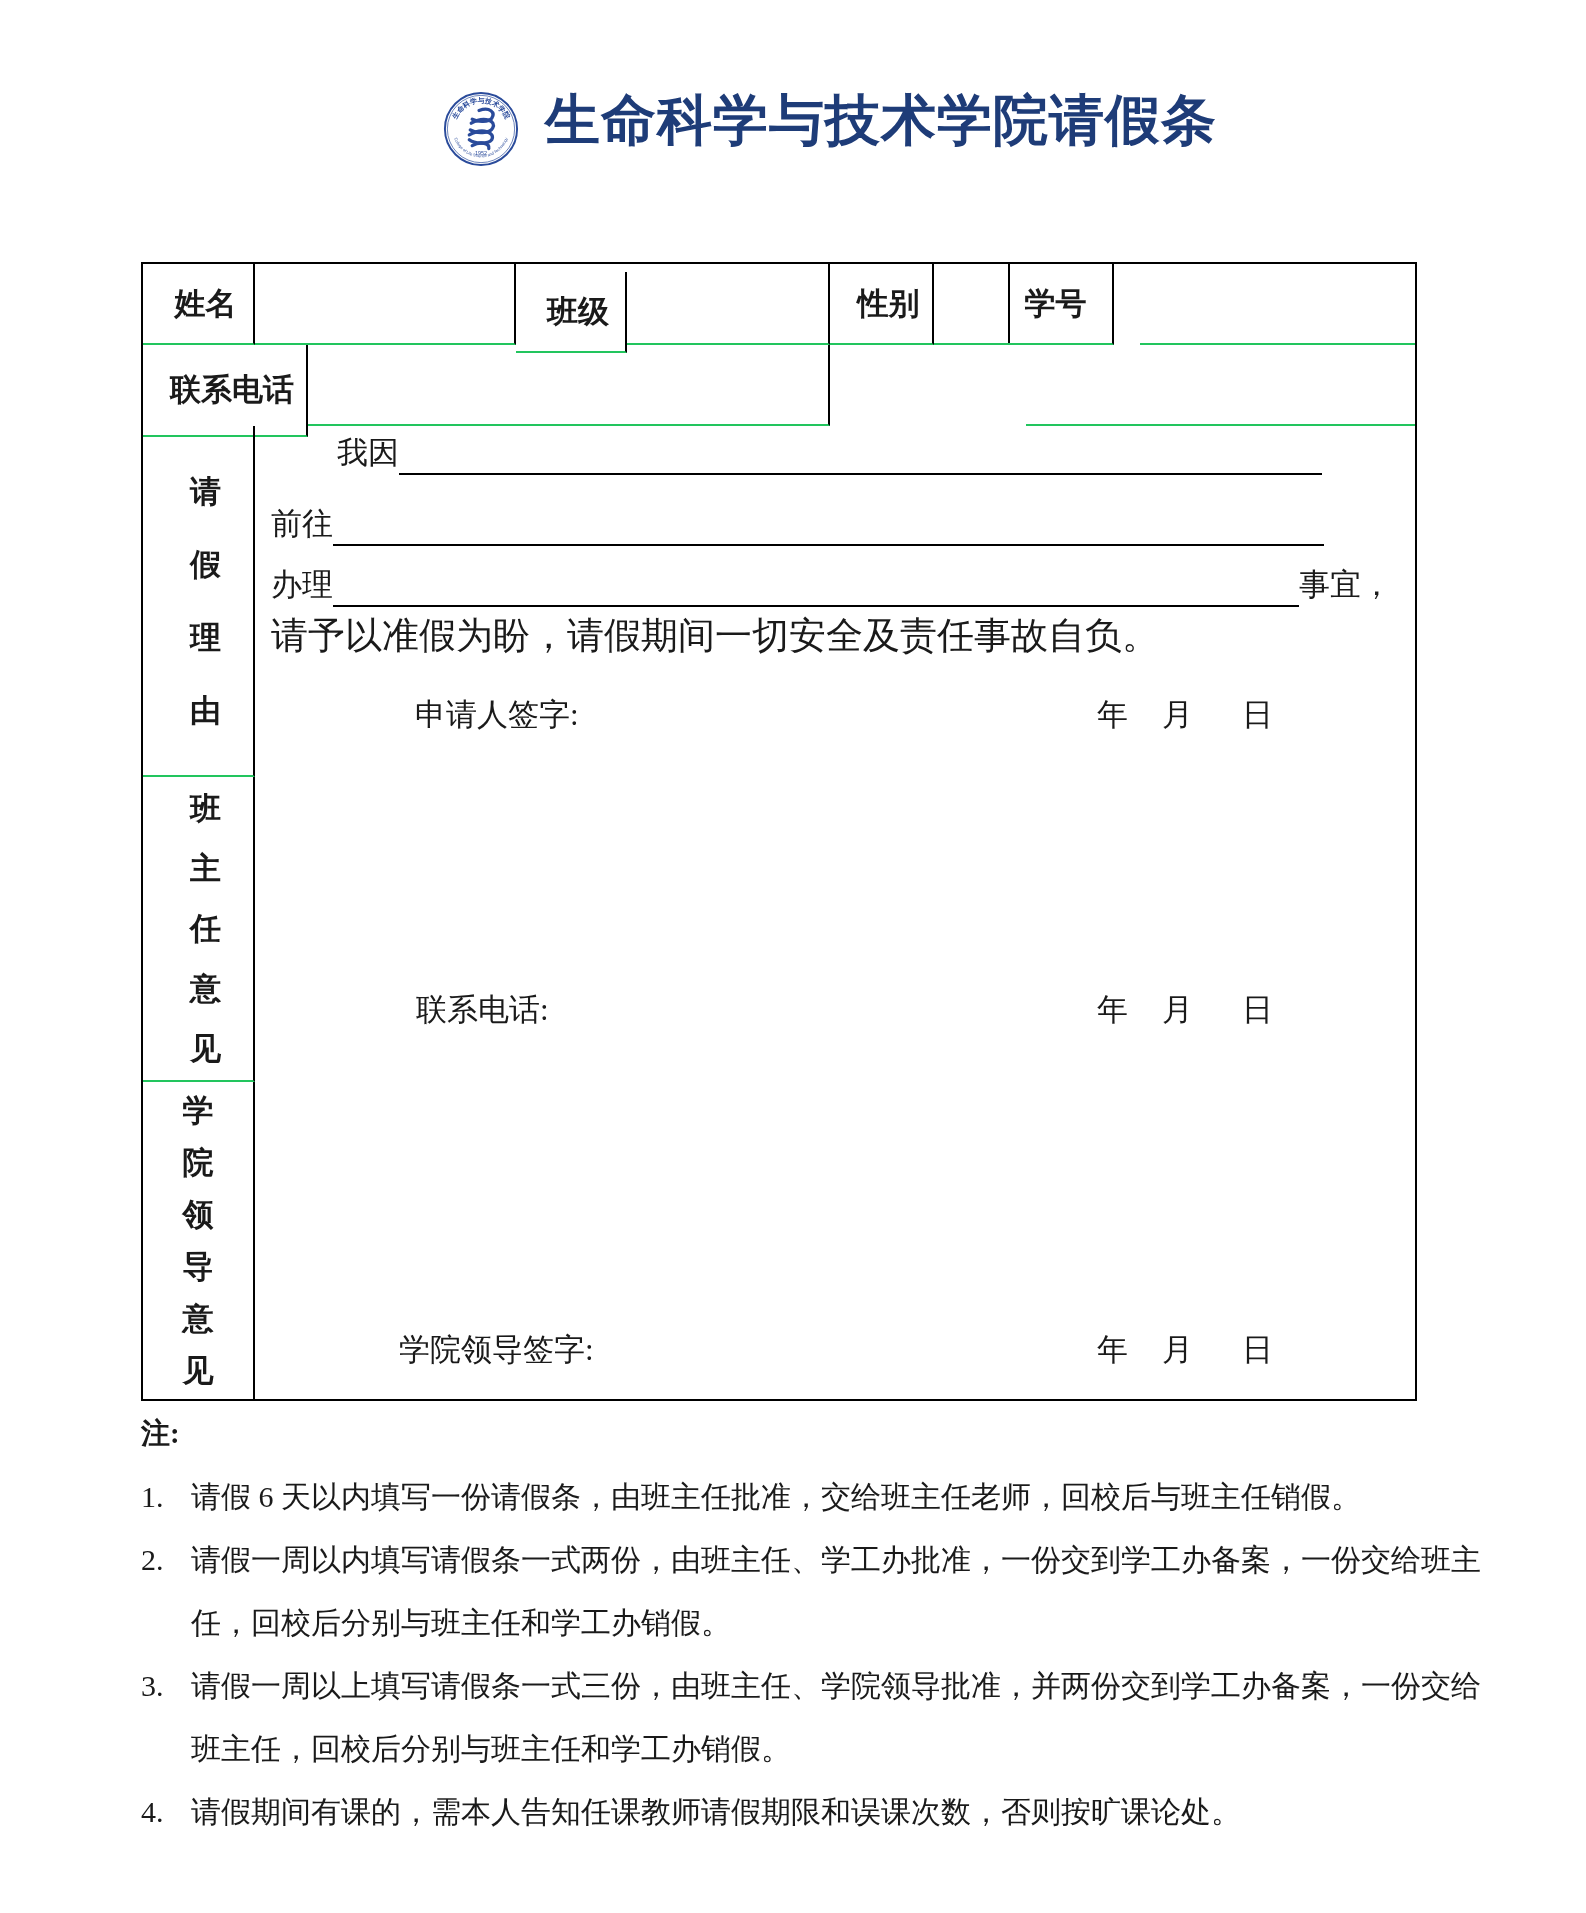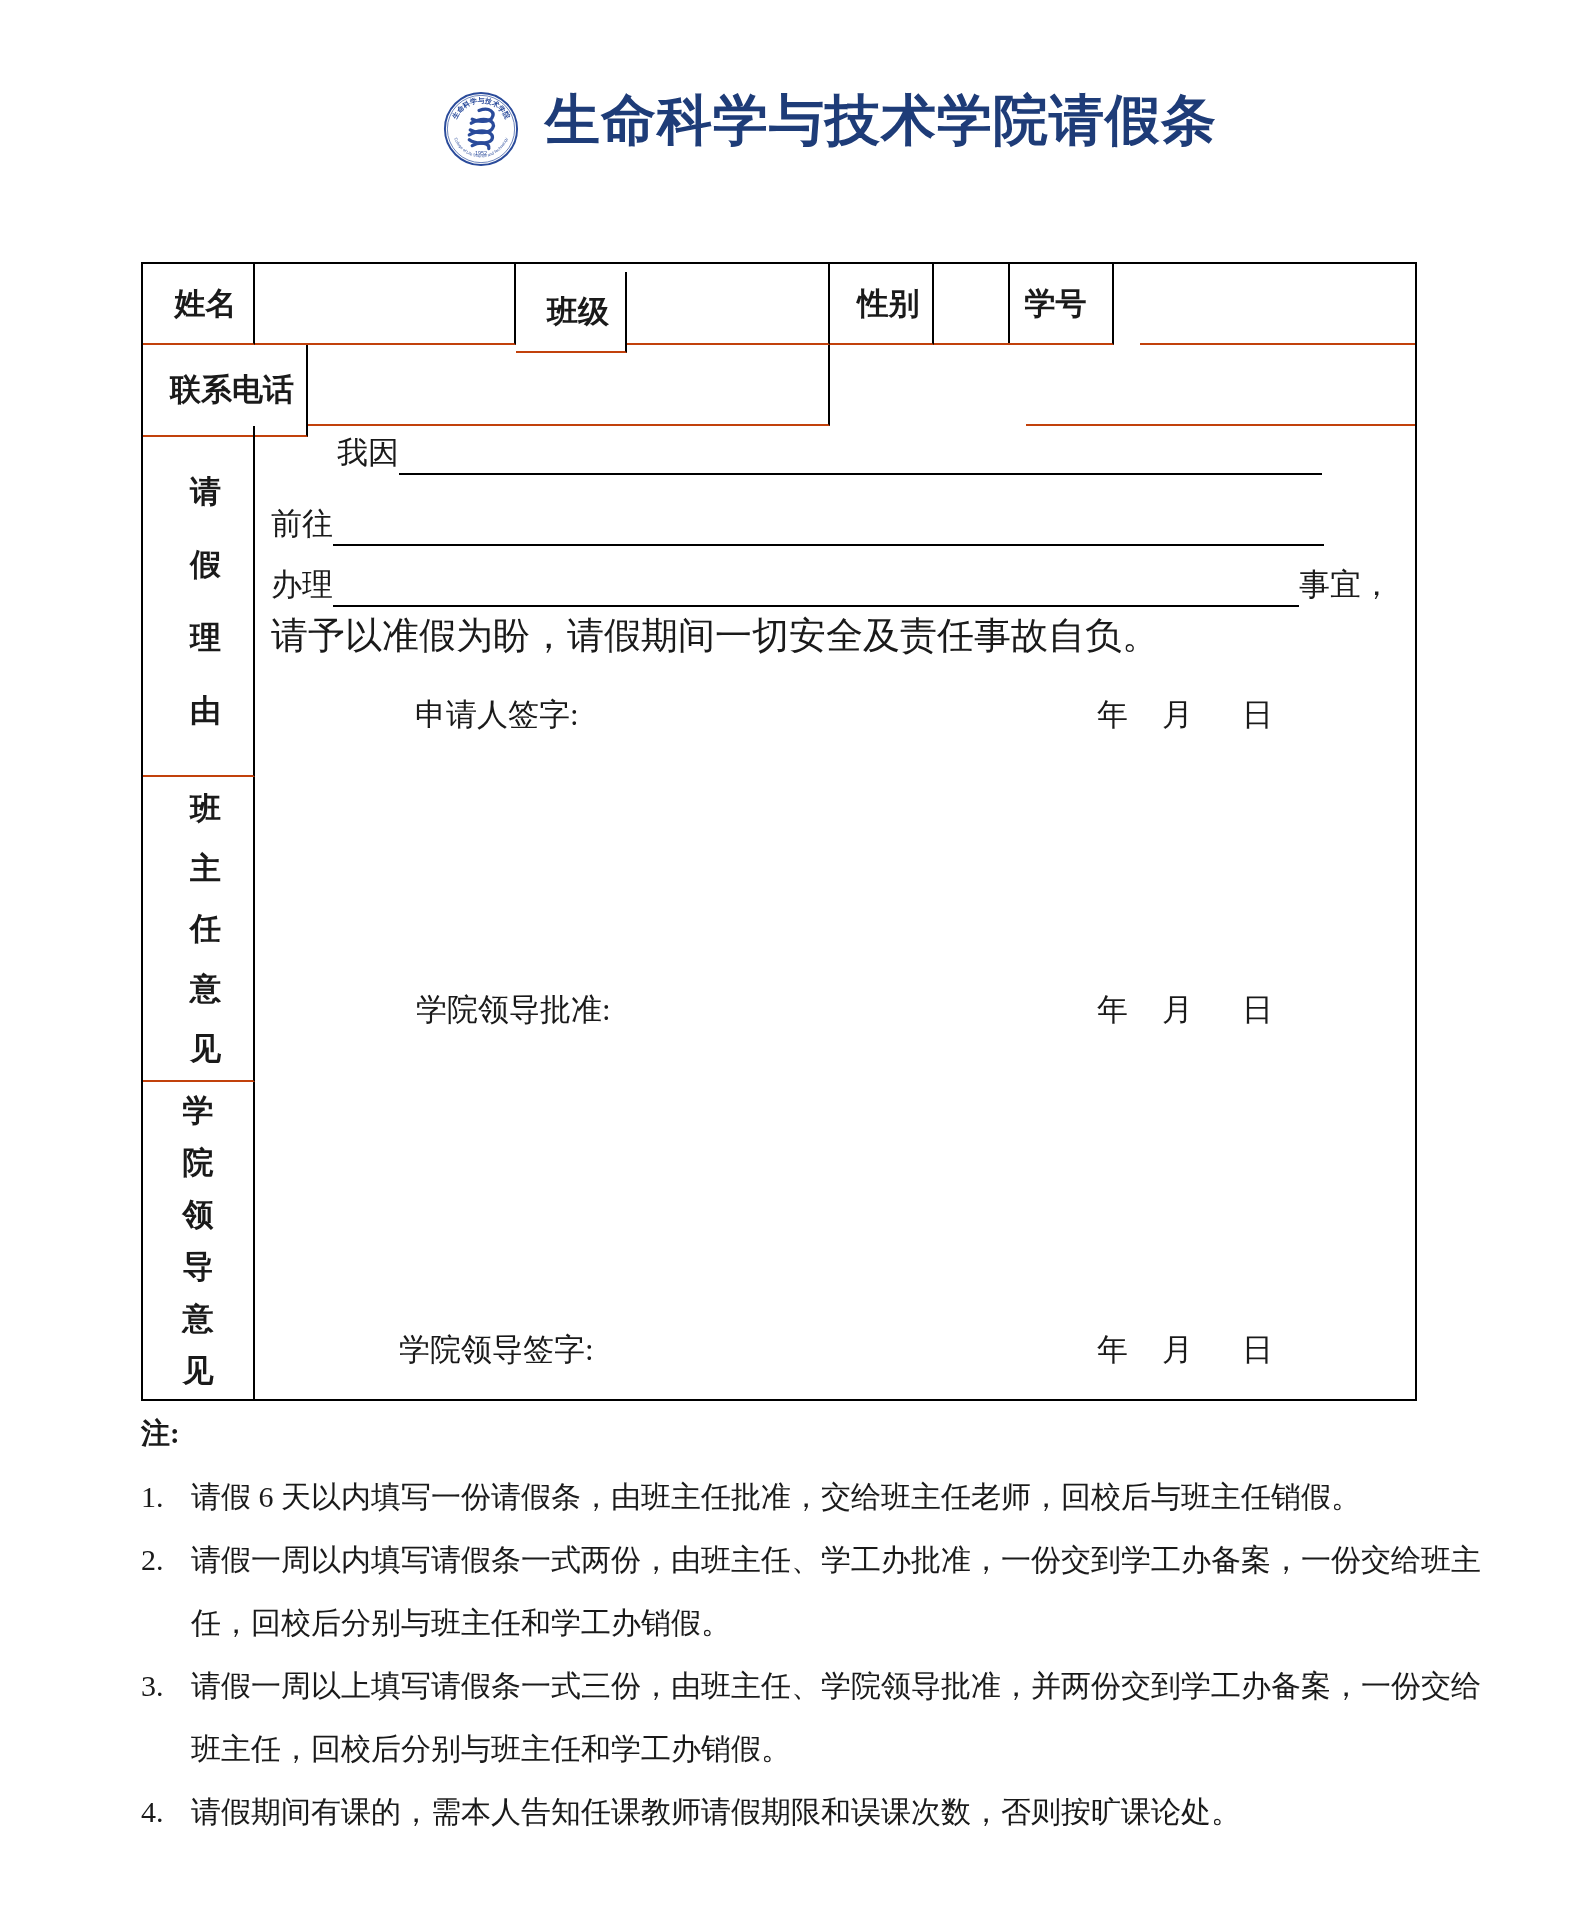--- a/index.html
+++ b/index.html
@@ -11,21 +11,21 @@
   .logo{position:absolute;left:442px;top:90px;width:78px;height:78px;}
   .page-title{
     position:absolute;left:545px;top:86px;height:70px;line-height:70px;
     font-size:55px;font-weight:bold;color:#1e3c78;letter-spacing:1px;white-space:nowrap;
   }
   
   .form-table{position:absolute;left:141px;top:262px;width:1272px;height:1135px;
     border:2px solid #000;box-sizing:content-box;}
   .cell{position:absolute;box-sizing:border-box;display:flex;align-items:center;justify-content:center;}
   .cell.br{border-right:2px solid #000;}
-  .cell.bb{border-bottom:2px solid #c2410c;padding-left:15px;}
+  .cell.bb{border-bottom:2px solid #22c55e;padding-left:15px;}
   .lab{font-weight:bold;font-size:31px;white-space:nowrap;}
   .vlabel{display:flex;flex-direction:column;align-items:center;justify-content:center;}
   .vlabel span{font-weight:bold;font-size:31px;line-height:31px;}
   .content-cell{justify-content:flex-start;align-items:flex-start;position:absolute;box-sizing:border-box;padding-left:11px;}
   .fill-line{position:absolute;display:flex;align-items:flex-end;height:44px;font-size:31px;line-height:44px;white-space:nowrap;}
   .blank{flex:1 1 auto;border-bottom:2px solid #000;height:40px;}
   .plain-line{position:absolute;height:44px;line-height:44px;font-size:37px;white-space:nowrap;}
   .sign-label{position:absolute;height:44px;line-height:44px;font-size:31px;white-space:nowrap;}
   .date-char{position:absolute;height:44px;line-height:44px;font-size:31px;}
   
@@ -117,21 +117,21 @@
     </div>
 
     <div class="cell br bb vlabel" style="left:0;top:513px;width:112px;height:305px;gap:29px;">
       <span>班</span>
       <span>主</span>
       <span>任</span>
       <span>意</span>
       <span>见</span>
     </div>
     <div class="content-cell bb" style="left:112px;top:513px;width:1160px;height:305px;">
-      <div class="sign-label" style="left:161px;top:211px;">学院领导批准:</div>
+      <div class="sign-label" style="left:161px;top:211px;">联系电话:</div>
       <span class="date-char" style="left:842px;top:211px;">年</span>
       <span class="date-char" style="left:907px;top:211px;">月</span>
       <span class="date-char" style="left:987px;top:211px;">日</span>
     </div>
 
     <div class="cell br vlabel" style="left:0;top:818px;width:112px;height:317px;gap:21px;">
       <span>学</span>
       <span>院</span>
       <span>领</span>
       <span>导</span>

